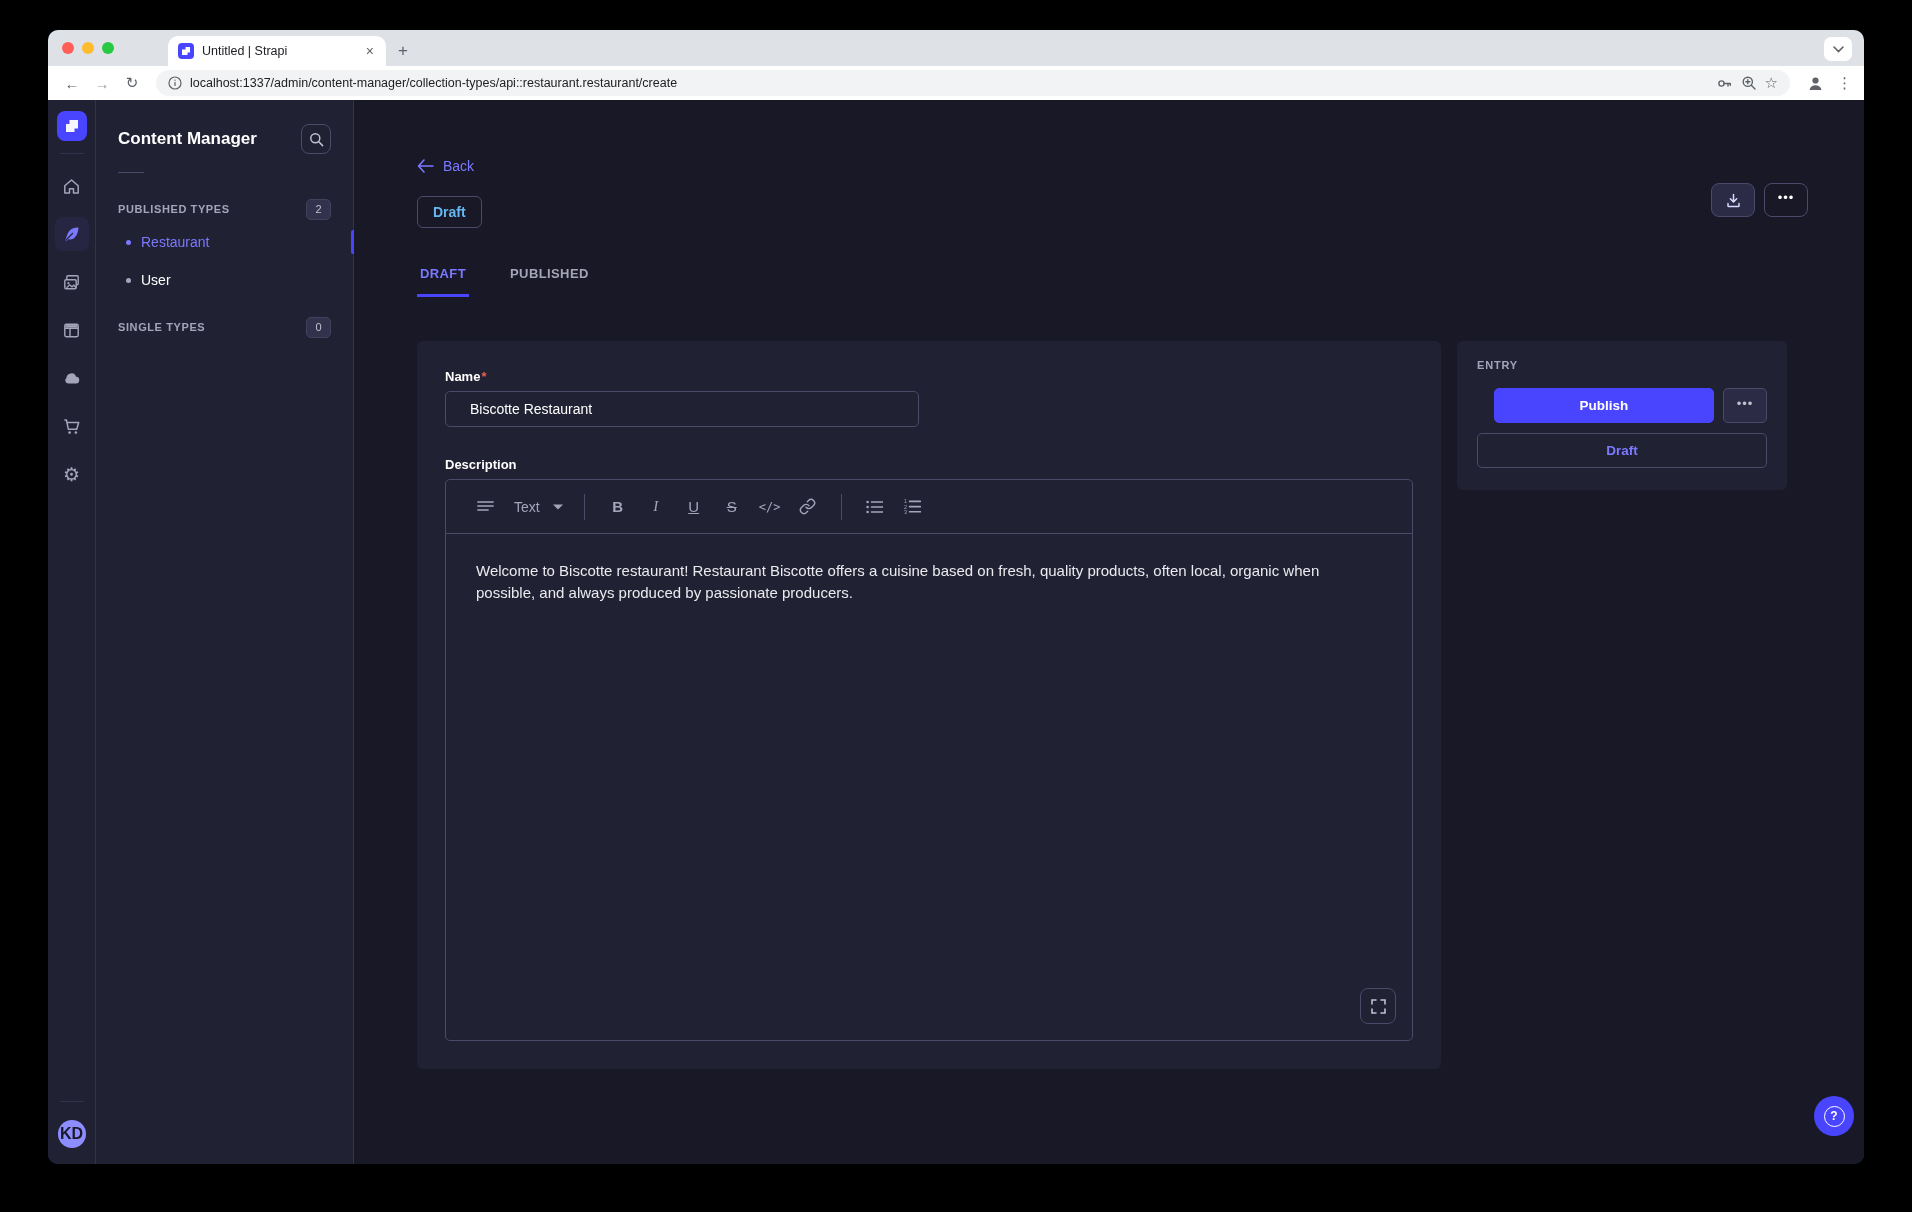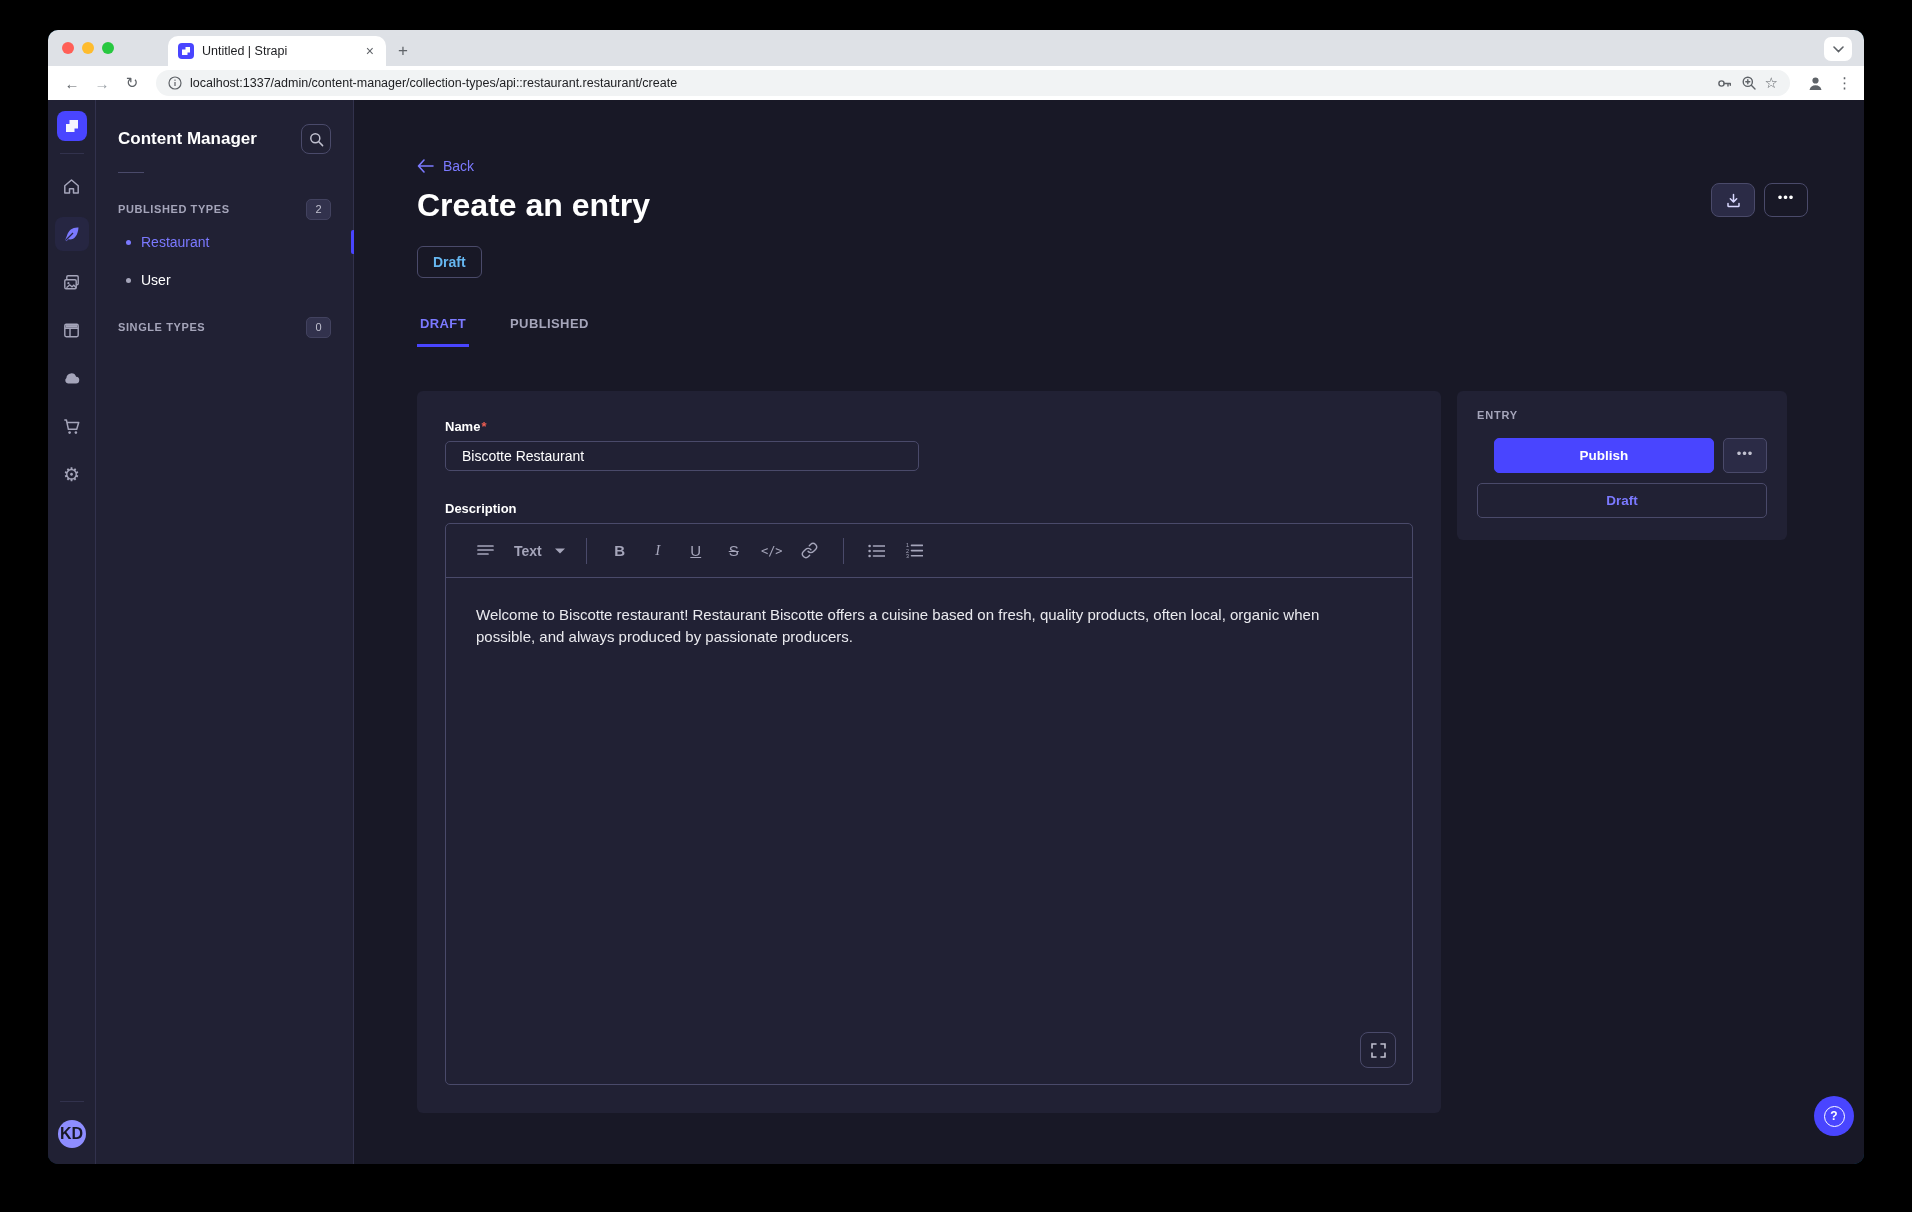--- a/index.html
+++ b/index.html
@@ -57,31 +57,31 @@
   .page-title { margin-top:13px; font-size:32px; font-weight:bold; color:#fff; }
   .status-badge { display:inline-block; margin-top:22px; padding:7px 15px; border:1px solid #4a4a6a; border-radius:6px; color:#66b7f1; font-size:14px; font-weight:bold; }
   .tabs { display:flex; gap:38px; margin-top:38px; }
   .tab-item { font-size:13px; font-weight:bold; letter-spacing:.4px; color:#a5a5ba; padding:0 3px 13px; }
   .tab-item.active { color:#7b79ff; border-bottom:3px solid #4945ff; }
 
   .content-row { display:flex; gap:16px; margin-top:44px; align-items:flex-start; }
   .form-card { width:1024px; background:#212134; border-radius:6px; padding:28px; flex:none; }
   .field-label { font-size:13px; font-weight:bold; color:#fff; }
   .req { color:#ee5e52; margin-left:1px; }
-  .text-input { margin-top:7px; width:474px; height:30px; background:#212134; border:1px solid #4a4a6a; border-radius:5px; color:#fff; font-size:14px; padding:0 16px; font-family:"Liberation Sans", sans-serif; outline:none; display:block; }
+  .text-input { margin-top:7px; width:474px; height:36px; background:#212134; border:1px solid #4a4a6a; border-radius:5px; color:#fff; font-size:14px; padding:0 24px; font-family:"Liberation Sans", sans-serif; outline:none; display:block; }
   .desc-label { margin-top:30px; }
   .editor { margin-top:7px; border:1px solid #4a4a6a; border-radius:5px; height:562px; position:relative; display:flex; flex-direction:column; }
   .ed-toolbar { height:54px; border-bottom:1px solid #4a4a6a; display:flex; align-items:center; padding:0 20px; color:#a5a5ba; }
   .ed-btn { min-width:28px; height:28px; display:flex; align-items:center; justify-content:center; margin:0 5px; color:#a5a5ba; font-size:15px; }
   .ed-btn.b { font-weight:bold; }
   .ed-btn.i { font-style:italic; font-family:"Liberation Serif", serif; }
   .ed-btn.u { text-decoration:underline; }
   .ed-btn.s { text-decoration:line-through; }
   .ed-btn.code { font-family:"DejaVu Sans Mono", monospace; font-size:12px; }
-  .style-select { display:flex; align-items:center; gap:12px; margin:0 6px 0 10px;font-weight:bold; }
+  .style-select { display:flex; align-items:center; gap:12px; margin:0 6px 0 10px; }
   .style-label { font-size:14px; color:#a5a5ba; }
   .ed-sep { width:1px; height:26px; background:#4a4a6a; margin:0 14px; }
   .ed-body { flex:1; padding:26px 30px; font-size:15px; line-height:22px; color:#eaeaef; }
   .expand-btn { position:absolute; right:16px; bottom:16px; width:36px; height:36px; border:1px solid #4a4a6a; border-radius:8px; display:flex; align-items:center; justify-content:center; color:#c0c0cf; background:transparent; }
 
   .entry-card { width:330px; background:#212134; border-radius:6px; padding:18px 20px 22px; flex:none; }
   .entry-title { font-size:11px; font-weight:bold; letter-spacing:.8px; color:#a5a5ba; }
   .entry-row { display:flex; gap:9px; margin-top:17px;padding-left:17px; }
   .publish-btn { flex:1; height:35px; background:#4945ff; border:1px solid #4945ff; border-radius:5px; color:#fff; font-size:13.5px; font-weight:bold; display:flex; align-items:center; justify-content:center; }
   .entry-more { width:44px; height:35px; background:#2b2b46; border:1px solid #4a4a6a; border-radius:5px; display:flex; align-items:center; justify-content:center; }
@@ -256,21 +256,20 @@
         </span>
       </div>
 
       <div class="back-link">
         <svg width="17" height="14" viewBox="0 0 17 14">
             <path d="M7 1L1.5 7 7 13M1.8 7H16" stroke="#7b79ff" stroke-width="1.6" fill="none" stroke-linecap="round" stroke-linejoin="round"></path>
           </svg>
         <span>Back</span>
       </div>
 
-      <div class="page-title">Create an entry</div>
       <span class="status-badge">Draft</span>
 
       <div class="tabs">
         <span class="tab-item active">DRAFT</span>
         <span class="tab-item">PUBLISHED</span>
       </div>
 
       <div class="content-row">
 
         <div class="form-card">

